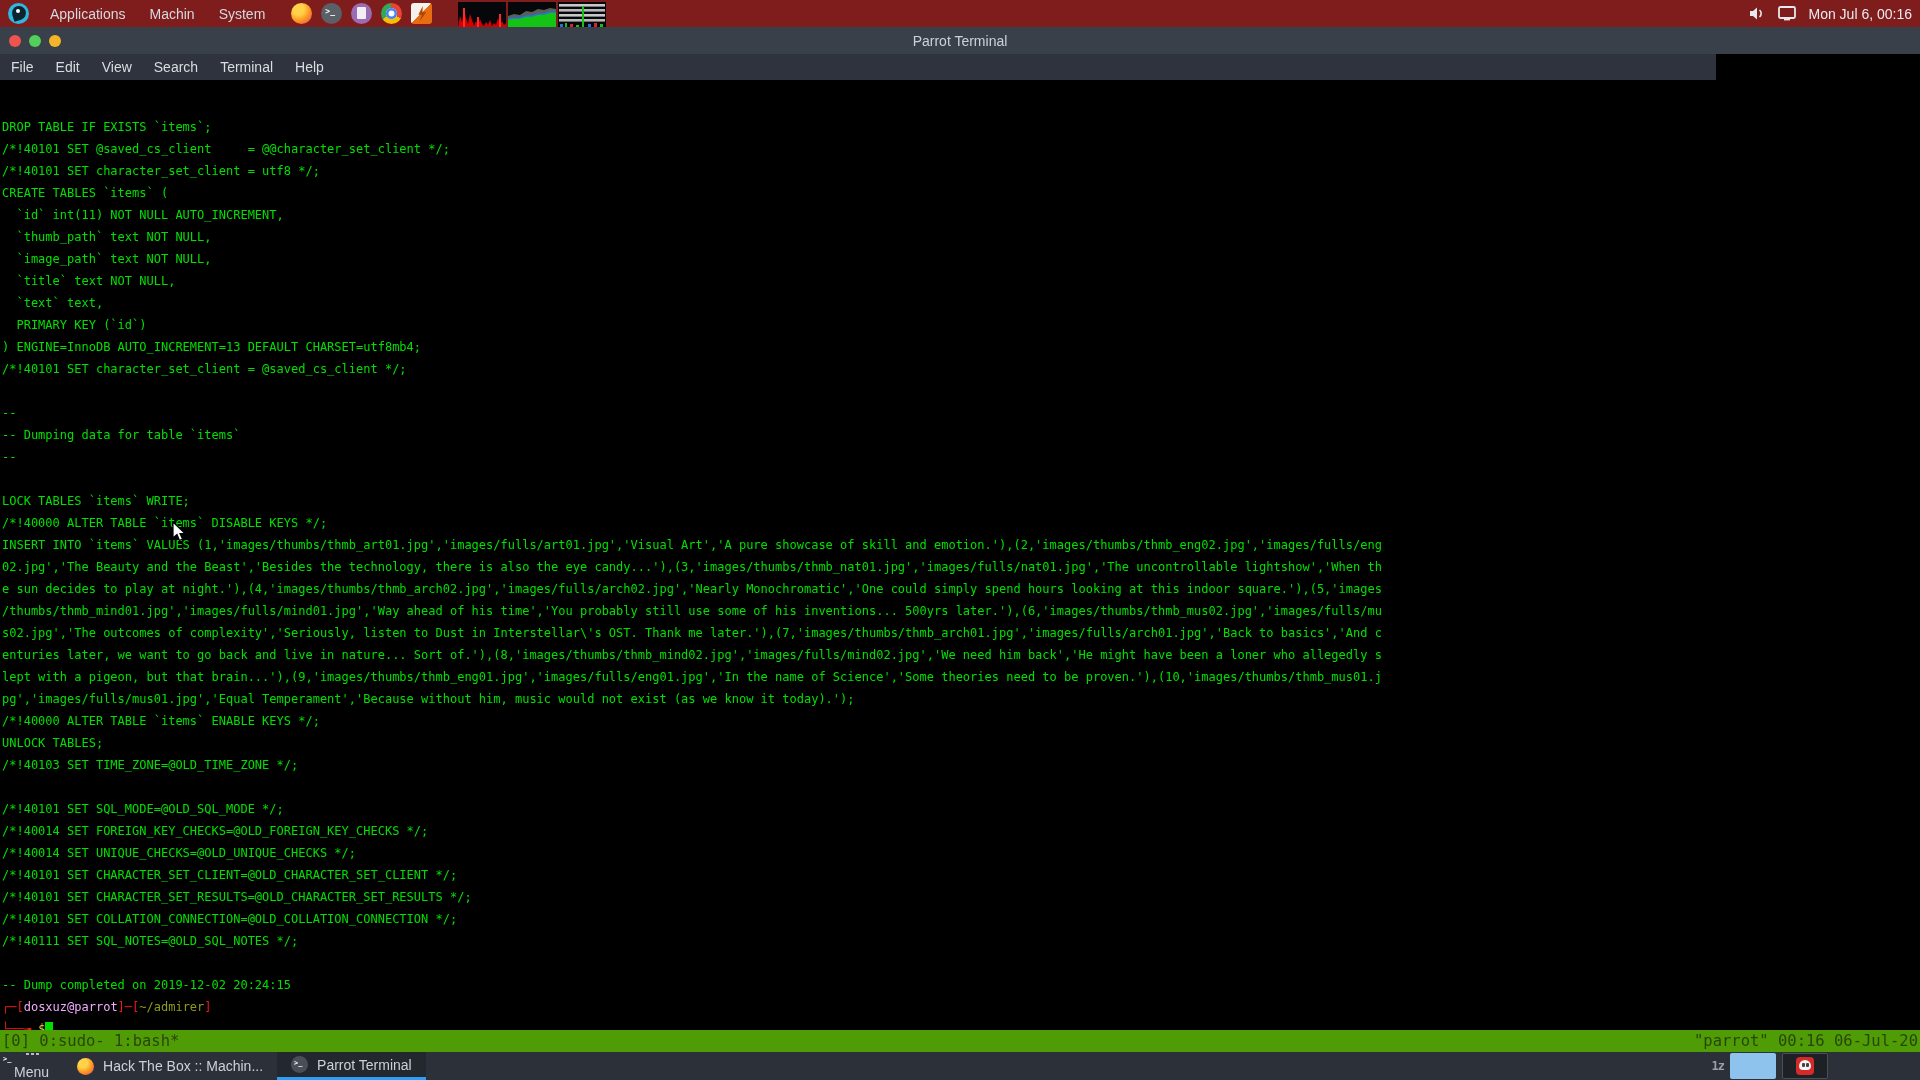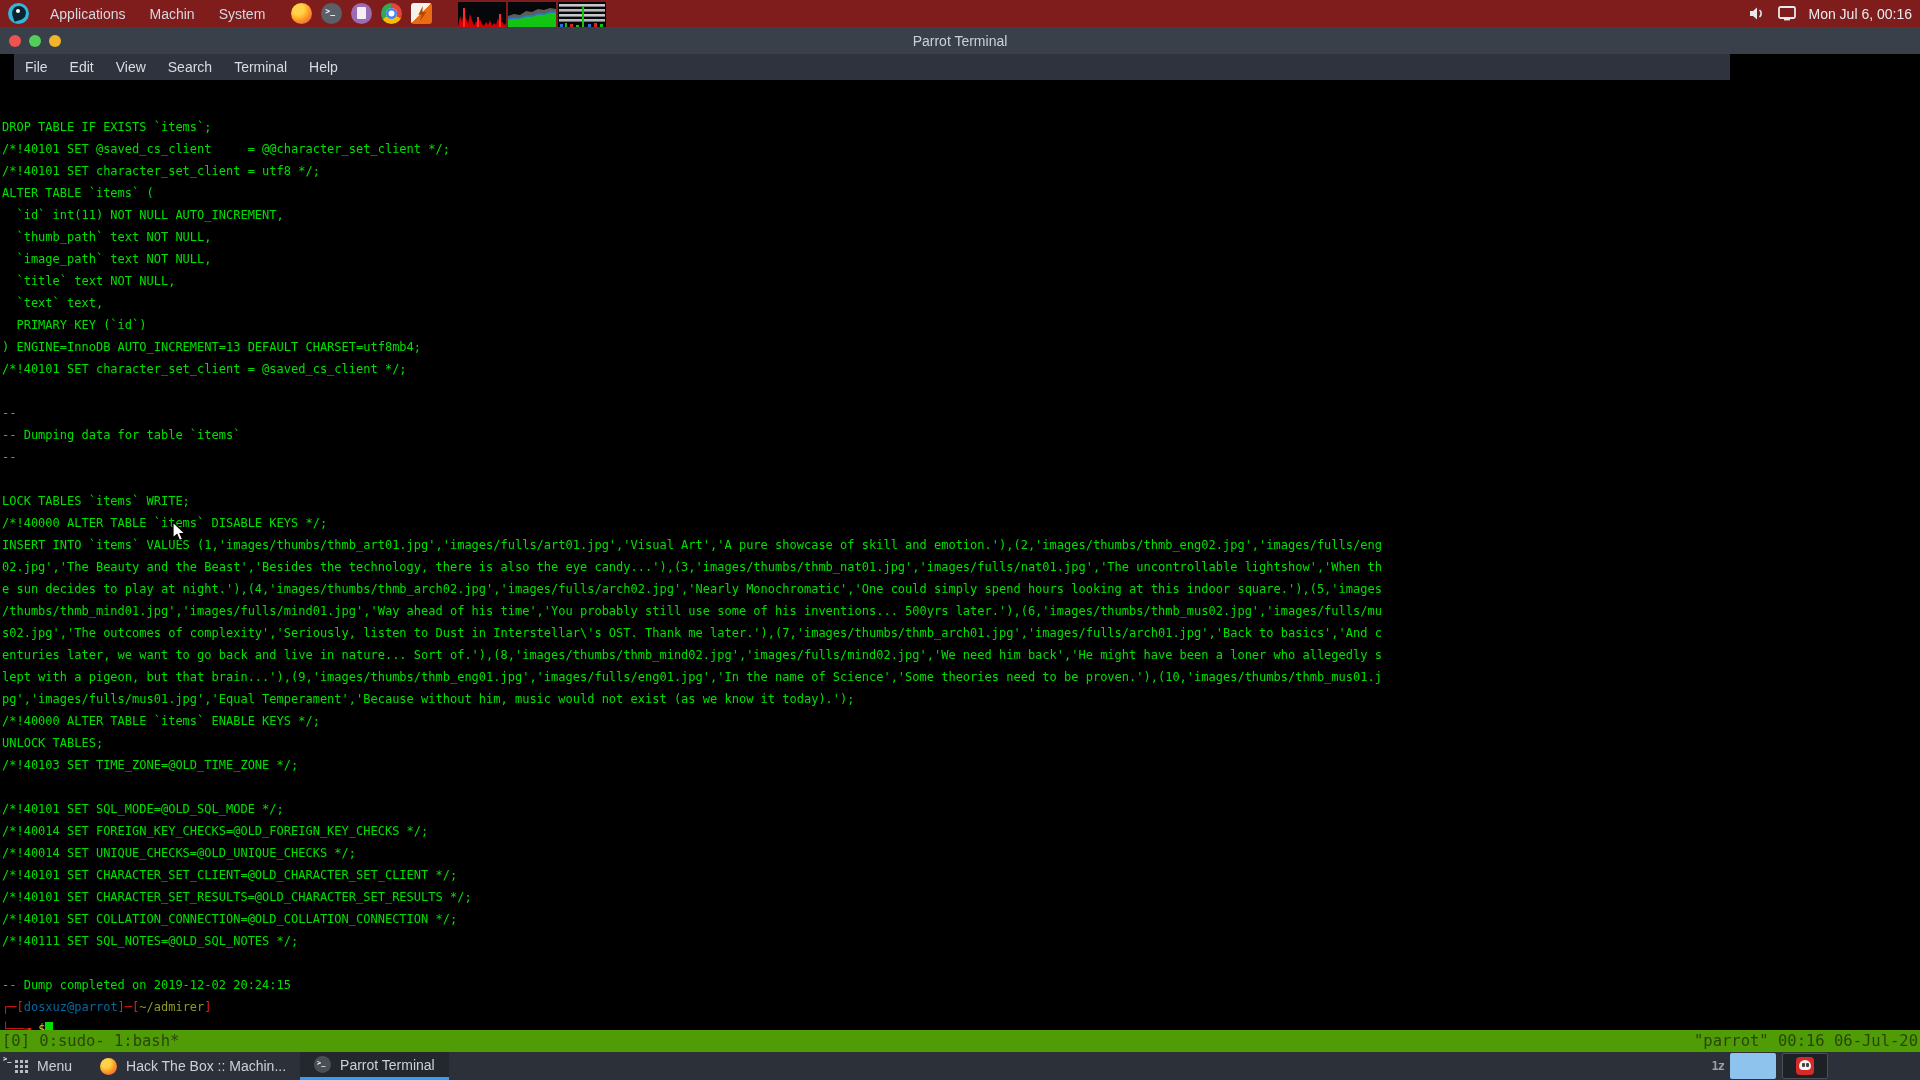--- a/index.html
+++ b/index.html
@@ -41,44 +41,44 @@
   
   .title-bar { position:absolute; left:0; top:27px; width:1920px; height:27px;
     background:#3a4049; display:flex; align-items:center; }
   .tl-dots { display:flex; gap:8px; margin-left:9px; }
   .dot { width:12px; height:12px; border-radius:50%; }
   .dot.red { background:#ef5350; } .dot.green { background:#52ce5a; } .dot.yellow { background:#f4b42a; }
   .win-title { position:absolute; left:0; right:0; text-align:center; color:#ccd1d9; font-size:14px; }
 
   
   .menu-bar { position:absolute; left:0; top:54px; width:1716px; height:26px;
-    background:#2e333d; display:flex; align-items:center; color:#d9dce1; font-size:14px;margin-left:14px; }
+    background:#2e333d; display:flex; align-items:center; color:#d9dce1; font-size:14px; }
   .mb-item { padding:0 11px; height:100%; display:flex; align-items:center; }
 
   
   .terminal { position:absolute; left:0; top:92px; width:1920px; height:950px;
     background:#000; overflow:hidden; padding:24px 0 0 2px;
     font-family:"DejaVu Sans Mono", monospace; font-size:12px; }
   .tl { height:22px; line-height:22px; white-space:pre; color:#00e000; }
   .st-g { color:#00e000; }
   .st-r { color:#f01818; }
-  .st-b { color:#0369a1; }
+  .st-b { color:#f0abfc; }
   .st-o { color:#8f9a1b; }
   .st-y { color:#e8c64a; }
   .st-cur { background:#00e000; color:#00e000; }
 
   
   .tmux { position:absolute; left:0; top:1030px; width:1920px; height:22px;
     background:#4f9c06; color:#2a4607; font-family:"DejaVu Sans Mono", monospace; font-size:15.5px;
     display:flex; align-items:center; justify-content:space-between; padding:0 2px; white-space:pre;gap:36px; }
 
   
   .taskbar { position:absolute; left:0; top:1052px; width:1920px; height:28px;
     background:#2c3038; display:flex; align-items:stretch; color:#cdd1d7; font-size:14px; }
-  .tb-menu { display:flex; align-items:center; gap:9px; padding:0 14px; }
+  .tb-menu { display:flex; align-items:center; gap:9px; padding:0 14px;flex-direction:column; }
   .grid-icon { width:14px; height:14px;
     background-image:radial-gradient(#b7bbc2 1.6px, transparent 1.7px);
     background-size:5px 5px; background-position:0 0; }
   .task { display:flex; align-items:center; gap:9px; padding:0 14px; max-width:220px; position:relative;text-align:center; }
   .task .ticon { width:17px; height:17px; border-radius:50%; position:relative; flex:0 0 auto; }
   .task .label { white-space:nowrap; overflow:hidden; }
   .task.active { background:#23272e; border-bottom:3px solid #2e9ef7; }
   .ticon.firefox { background:radial-gradient(circle at 35% 30%, #ffd24a 0 28%, #ff9a1f 55%, #e3426a 100%); }
   .ticon.term { background:#4a4f57; }
   .ticon.term::after { content:">_"; position:absolute; left:3px; top:3px; color:#fff;
@@ -171,21 +171,21 @@
     <div class="mb-item">View</div>
     <div class="mb-item">Search</div>
     <div class="mb-item">Terminal</div>
     <div class="mb-item">Help</div>
   </div>
 
   <div class="terminal">
       <div class="tl"><span class="st-g">DROP TABLE IF EXISTS `items`;</span></div>
       <div class="tl"><span class="st-g">/*!40101 SET @saved_cs_client     = @@character_set_client */;</span></div>
       <div class="tl"><span class="st-g">/*!40101 SET character_set_client = utf8 */;</span></div>
-      <div class="tl"><span class="st-g">ALTER TABLE `items` (</span></div>
+      <div class="tl"><span class="st-g">CREATE TABLES `items` (</span></div>
       <div class="tl"><span class="st-g">  `id` int(11) NOT NULL AUTO_INCREMENT,</span></div>
       <div class="tl"><span class="st-g">  `thumb_path` text NOT NULL,</span></div>
       <div class="tl"><span class="st-g">  `image_path` text NOT NULL,</span></div>
       <div class="tl"><span class="st-g">  `title` text NOT NULL,</span></div>
       <div class="tl"><span class="st-g">  `text` text,</span></div>
       <div class="tl"><span class="st-g">  PRIMARY KEY (`id`)</span></div>
       <div class="tl"><span class="st-g">) ENGINE=InnoDB AUTO_INCREMENT=13 DEFAULT CHARSET=utf8mb4;</span></div>
       <div class="tl"><span class="st-g">/*!40101 SET character_set_client = @saved_cs_client */;</span></div>
       <div class="tl"><span class="st-g"></span></div>
       <div class="tl"><span class="st-g">--</span></div>

